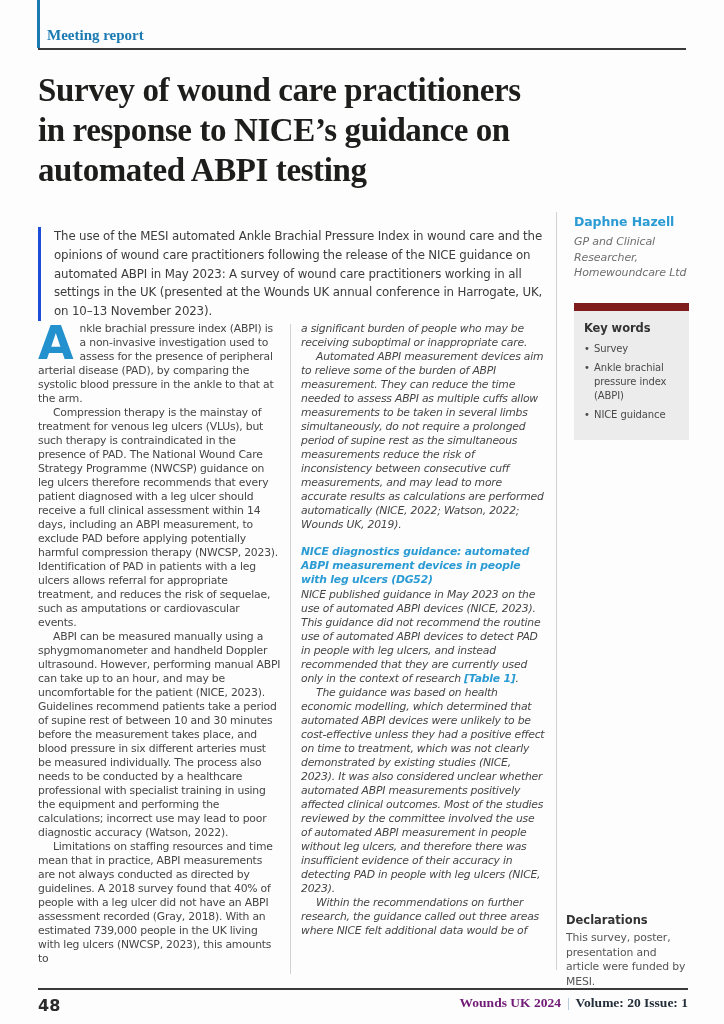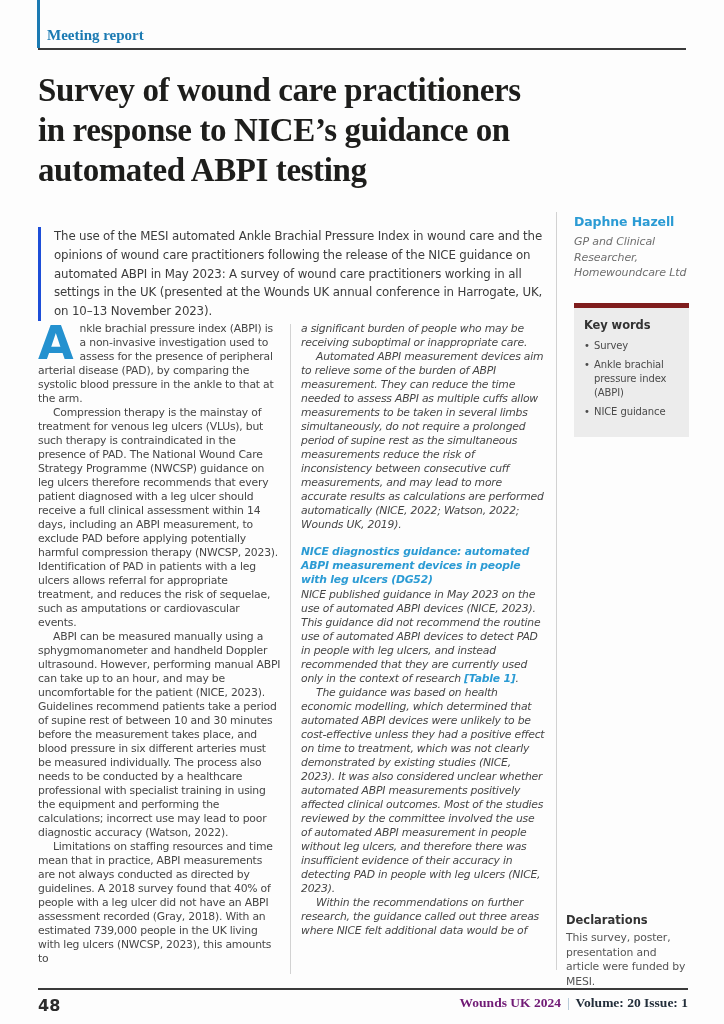--- a/index.html
+++ b/index.html
@@ -28,21 +28,21 @@
     font-size:11.8px;line-height:18.8px;color:#3c3c3c;letter-spacing:-0.15px;margin-top:16px;
   }
   
   .sidebar-divider{position:absolute;left:556px;top:212px;width:1px;height:758px;background:#d2d2d2;}
   .sidebar{position:absolute;left:574px;top:214px;width:120px;}
   .author-name{font-size:12.5px;font-weight:700;color:#2b9bd4;letter-spacing:-0.1px;}
   .author-affiliation{
     margin-top:5px;font-style:italic;font-size:11px;line-height:15.5px;color:#6e6e6e;letter-spacing:-0.1px;
   }
   .keywords-box{
-    margin-top:22px;background:#ececec;border-top:5px solid #7f1d1d;
+    margin-top:22px;background:#ececec;border-top:8px solid #7f1d1d;
     padding:10px 9px 13px 10px;width:96px;
   }
   .keywords-heading{font-size:11.5px;font-weight:700;color:#333;margin-bottom:7px;letter-spacing:-0.1px;}
   .keywords-list{list-style:none;margin:0;padding:0;font-size:10px;color:#4a4a4a;}
   .keywords-list li{position:relative;padding-left:10px;line-height:14px;margin-bottom:5px;letter-spacing:-0.1px;}
   .keywords-list li:before{content:"•";position:absolute;left:0;color:#4a4a4a;}
   .declarations{position:absolute;left:566px;top:913px;width:125px;}
   .declarations-heading{font-size:11.5px;font-weight:700;color:#333;margin-bottom:4px;}
   .declarations-text{font-size:10.8px;line-height:14.5px;color:#555;letter-spacing:-0.1px;}
   

